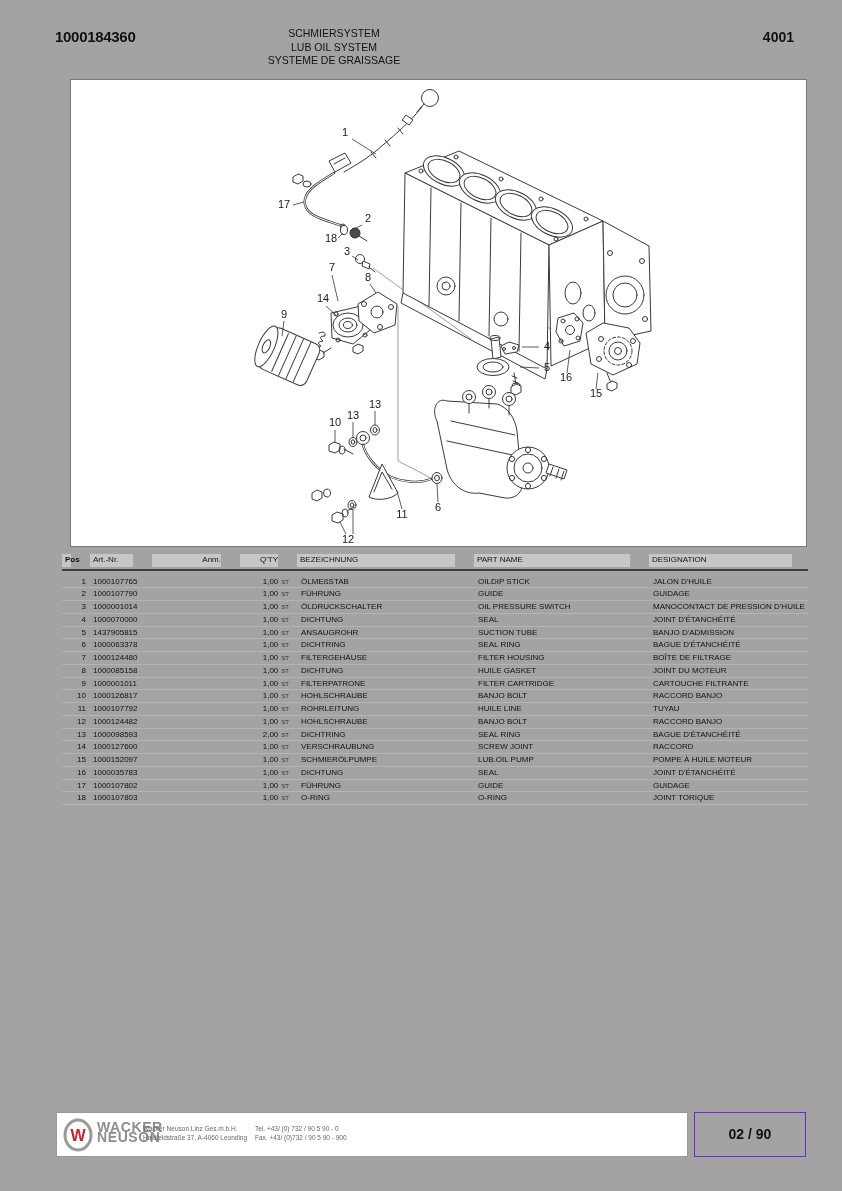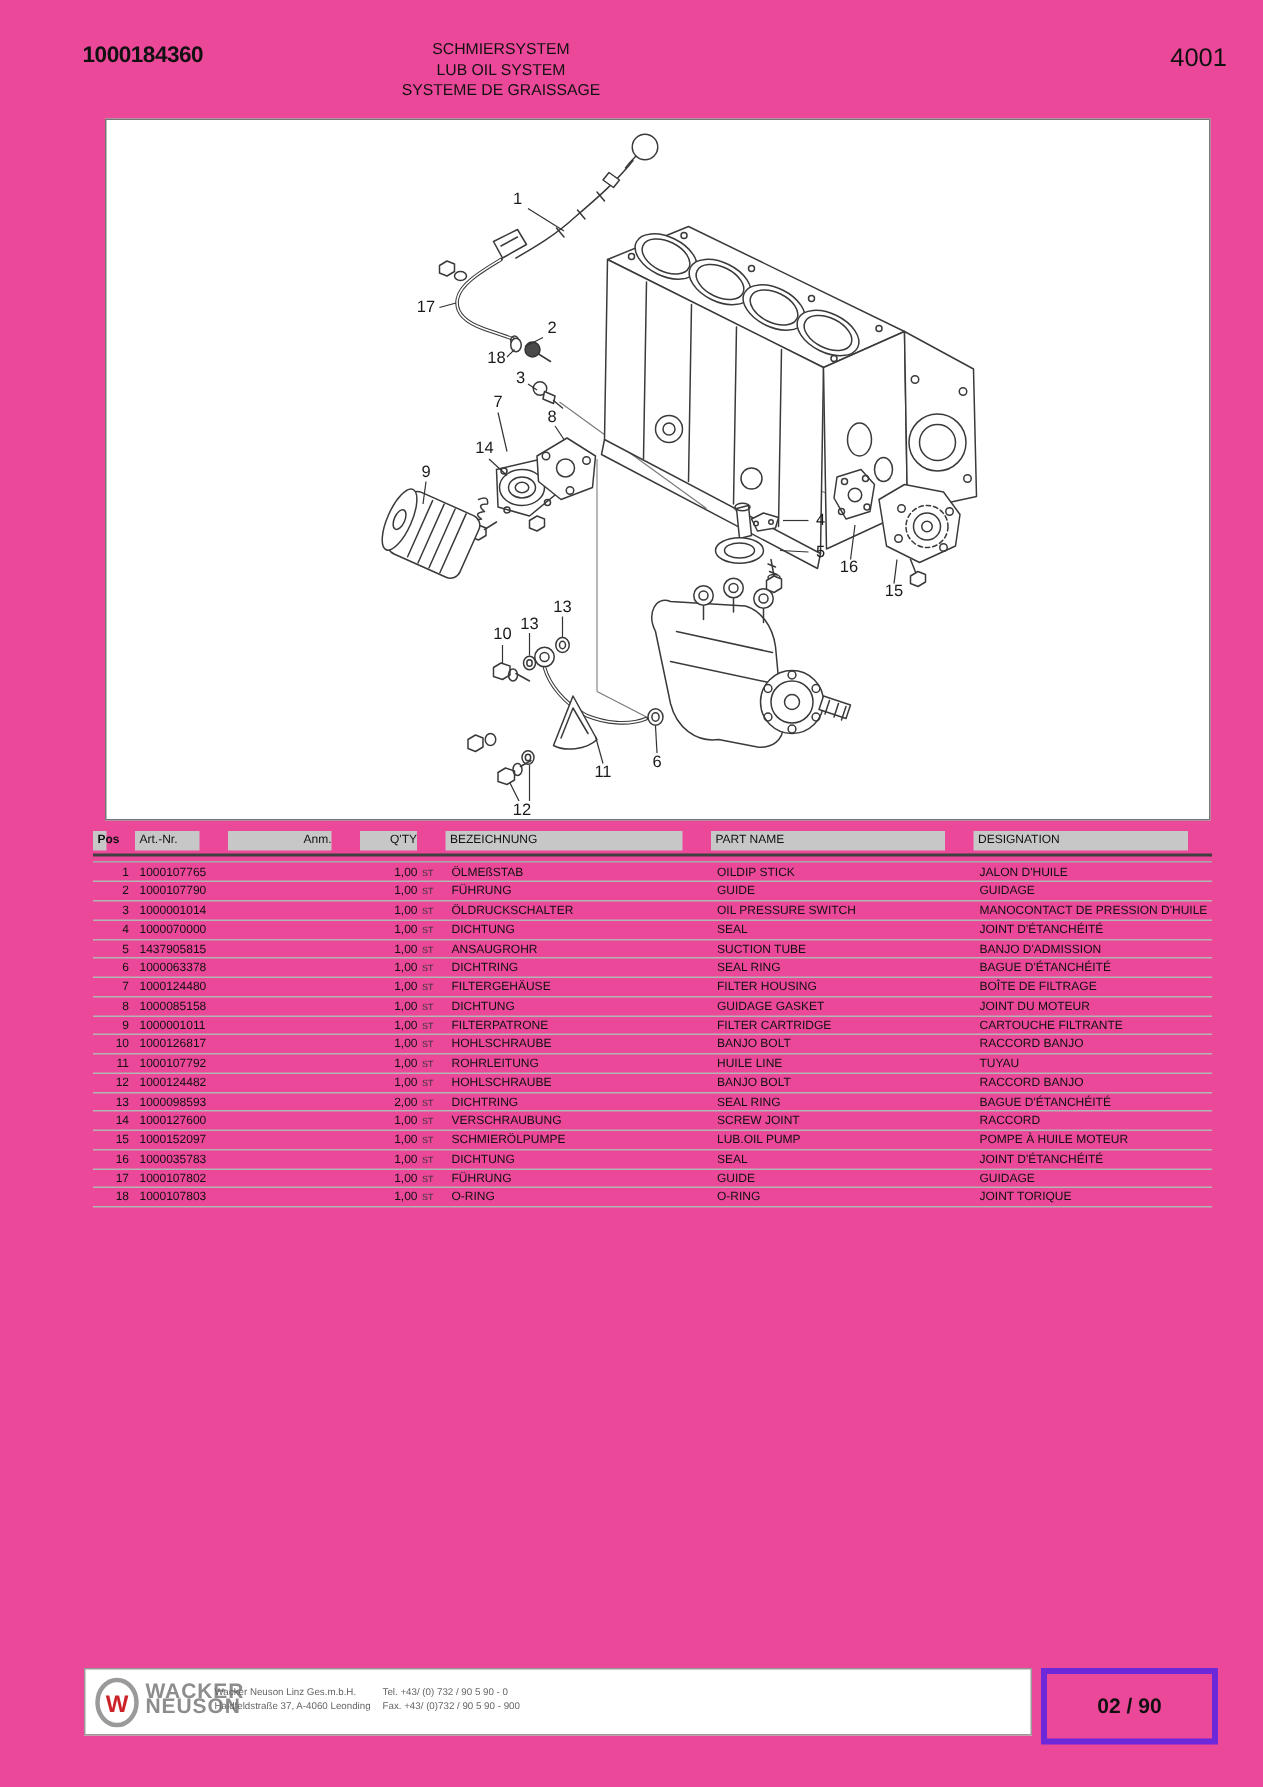--- a/index.html
+++ b/index.html
@@ -1,20 +1,20 @@
 <!DOCTYPE html>
 <html><head>
 <meta charset="utf-8">
 <style>
   html,body{margin:0;padding:0;background:#fff;}
-  .page{position:relative;width:842px;height:1191px;background:#ec4899;overflow:hidden;
+  .page{position:relative;width:842px;height:1191px;background:#a3a3a3;overflow:hidden;
         font-family:"Liberation Sans",sans-serif;color:#111;}
   
   .doc-number{position:absolute;left:55px;top:28px;font-size:15px;font-weight:bold;letter-spacing:-0.3px;}
-  .page-code{position:absolute;right:24px;top:29px;font-size:17px;font-weight:normal;}
+  .page-code{position:absolute;right:48px;top:29px;font-size:14px;font-weight:bold;}
   .title-block{position:absolute;left:0;top:27px;width:668px;text-align:center;font-size:10.5px;line-height:13.5px;}
   
   .diagram-box{position:absolute;left:70px;top:79px;width:735px;height:466px;border:1.5px solid #777;background:#fff;}
   .diagram-box svg{display:block;}
   .art{stroke:#3a3a3a;fill:none;stroke-width:1;stroke-linejoin:round;stroke-linecap:round;}
   .artf{stroke:#3a3a3a;fill:#fff;stroke-width:1;stroke-linejoin:round;}
   .thin{stroke:#777;stroke-width:0.7;}
   .callout-text{font-family:"Liberation Sans",sans-serif;font-size:11px;fill:#1a1a1a;}
   .leader{stroke:#333;stroke-width:0.8;}
   
@@ -26,21 +26,21 @@
   .rule-double{height:3px;border-top:2.5px solid #3f3f3f;border-bottom:1px solid #a8a8a8;margin-top:2px;}
   .rows{margin-top:1px;}
   .t-row{height:11.75px;line-height:11.75px;border-bottom:1px solid #b4b4b4;}
   .c-pos{text-align:right;padding-right:4px;}
   .c-art{padding-left:3px;}
   .c-qty{text-align:right;padding-right:8px;white-space:nowrap;}
   .c-qty .unit{font-size:6px;color:#333;padding-left:3px;}
   .c-txt{padding-left:4px;white-space:nowrap;overflow:hidden;}
   
   .footer-box{position:absolute;left:56px;top:1112px;width:630px;height:43px;border:1px solid #999;background:#fff;}
-  .pagebox{position:absolute;left:694px;top:1112px;width:110px;height:43px;border:4px solid #6d28d9;
+  .pagebox{position:absolute;left:694px;top:1112px;width:110px;height:43px;border:1px solid #6d28d9;
            text-align:center;line-height:43px;font-size:14px;font-weight:bold;}
   .logo-wrap{position:absolute;left:6px;top:5px;}
   .brand{position:absolute;left:40px;top:10px;font-size:14px;font-weight:bold;color:#8d8d8d;
          line-height:9.5px;letter-spacing:0.6px;}
   .addr{position:absolute;left:86px;top:12px;font-size:6.5px;color:#666;line-height:8.5px;white-space:nowrap;}
   .tel{position:absolute;left:198px;top:12px;font-size:6.5px;color:#666;line-height:8.5px;white-space:nowrap;}
 </style>
 </head>
 <body>
 
@@ -380,21 +380,21 @@
           <div class="c-txt">FILTERGEHÄUSE</div>
           <div class="c-txt">FILTER HOUSING</div>
           <div class="c-txt">BOÎTE DE FILTRAGE</div>
         </div>
         <div class="grid-row t-row">
           <div class="c-pos">8</div>
           <div class="c-art">1000085158</div>
           <div></div>
           <div class="c-qty"><span>1,00</span><span class="unit">ST</span></div>
           <div class="c-txt">DICHTUNG</div>
-          <div class="c-txt">GUIDAGE GASKET</div>
+          <div class="c-txt">HUILE GASKET</div>
           <div class="c-txt">JOINT DU MOTEUR</div>
         </div>
         <div class="grid-row t-row">
           <div class="c-pos">9</div>
           <div class="c-art">1000001011</div>
           <div></div>
           <div class="c-qty"><span>1,00</span><span class="unit">ST</span></div>
           <div class="c-txt">FILTERPATRONE</div>
           <div class="c-txt">FILTER CARTRIDGE</div>
           <div class="c-txt">CARTOUCHE FILTRANTE</div>

